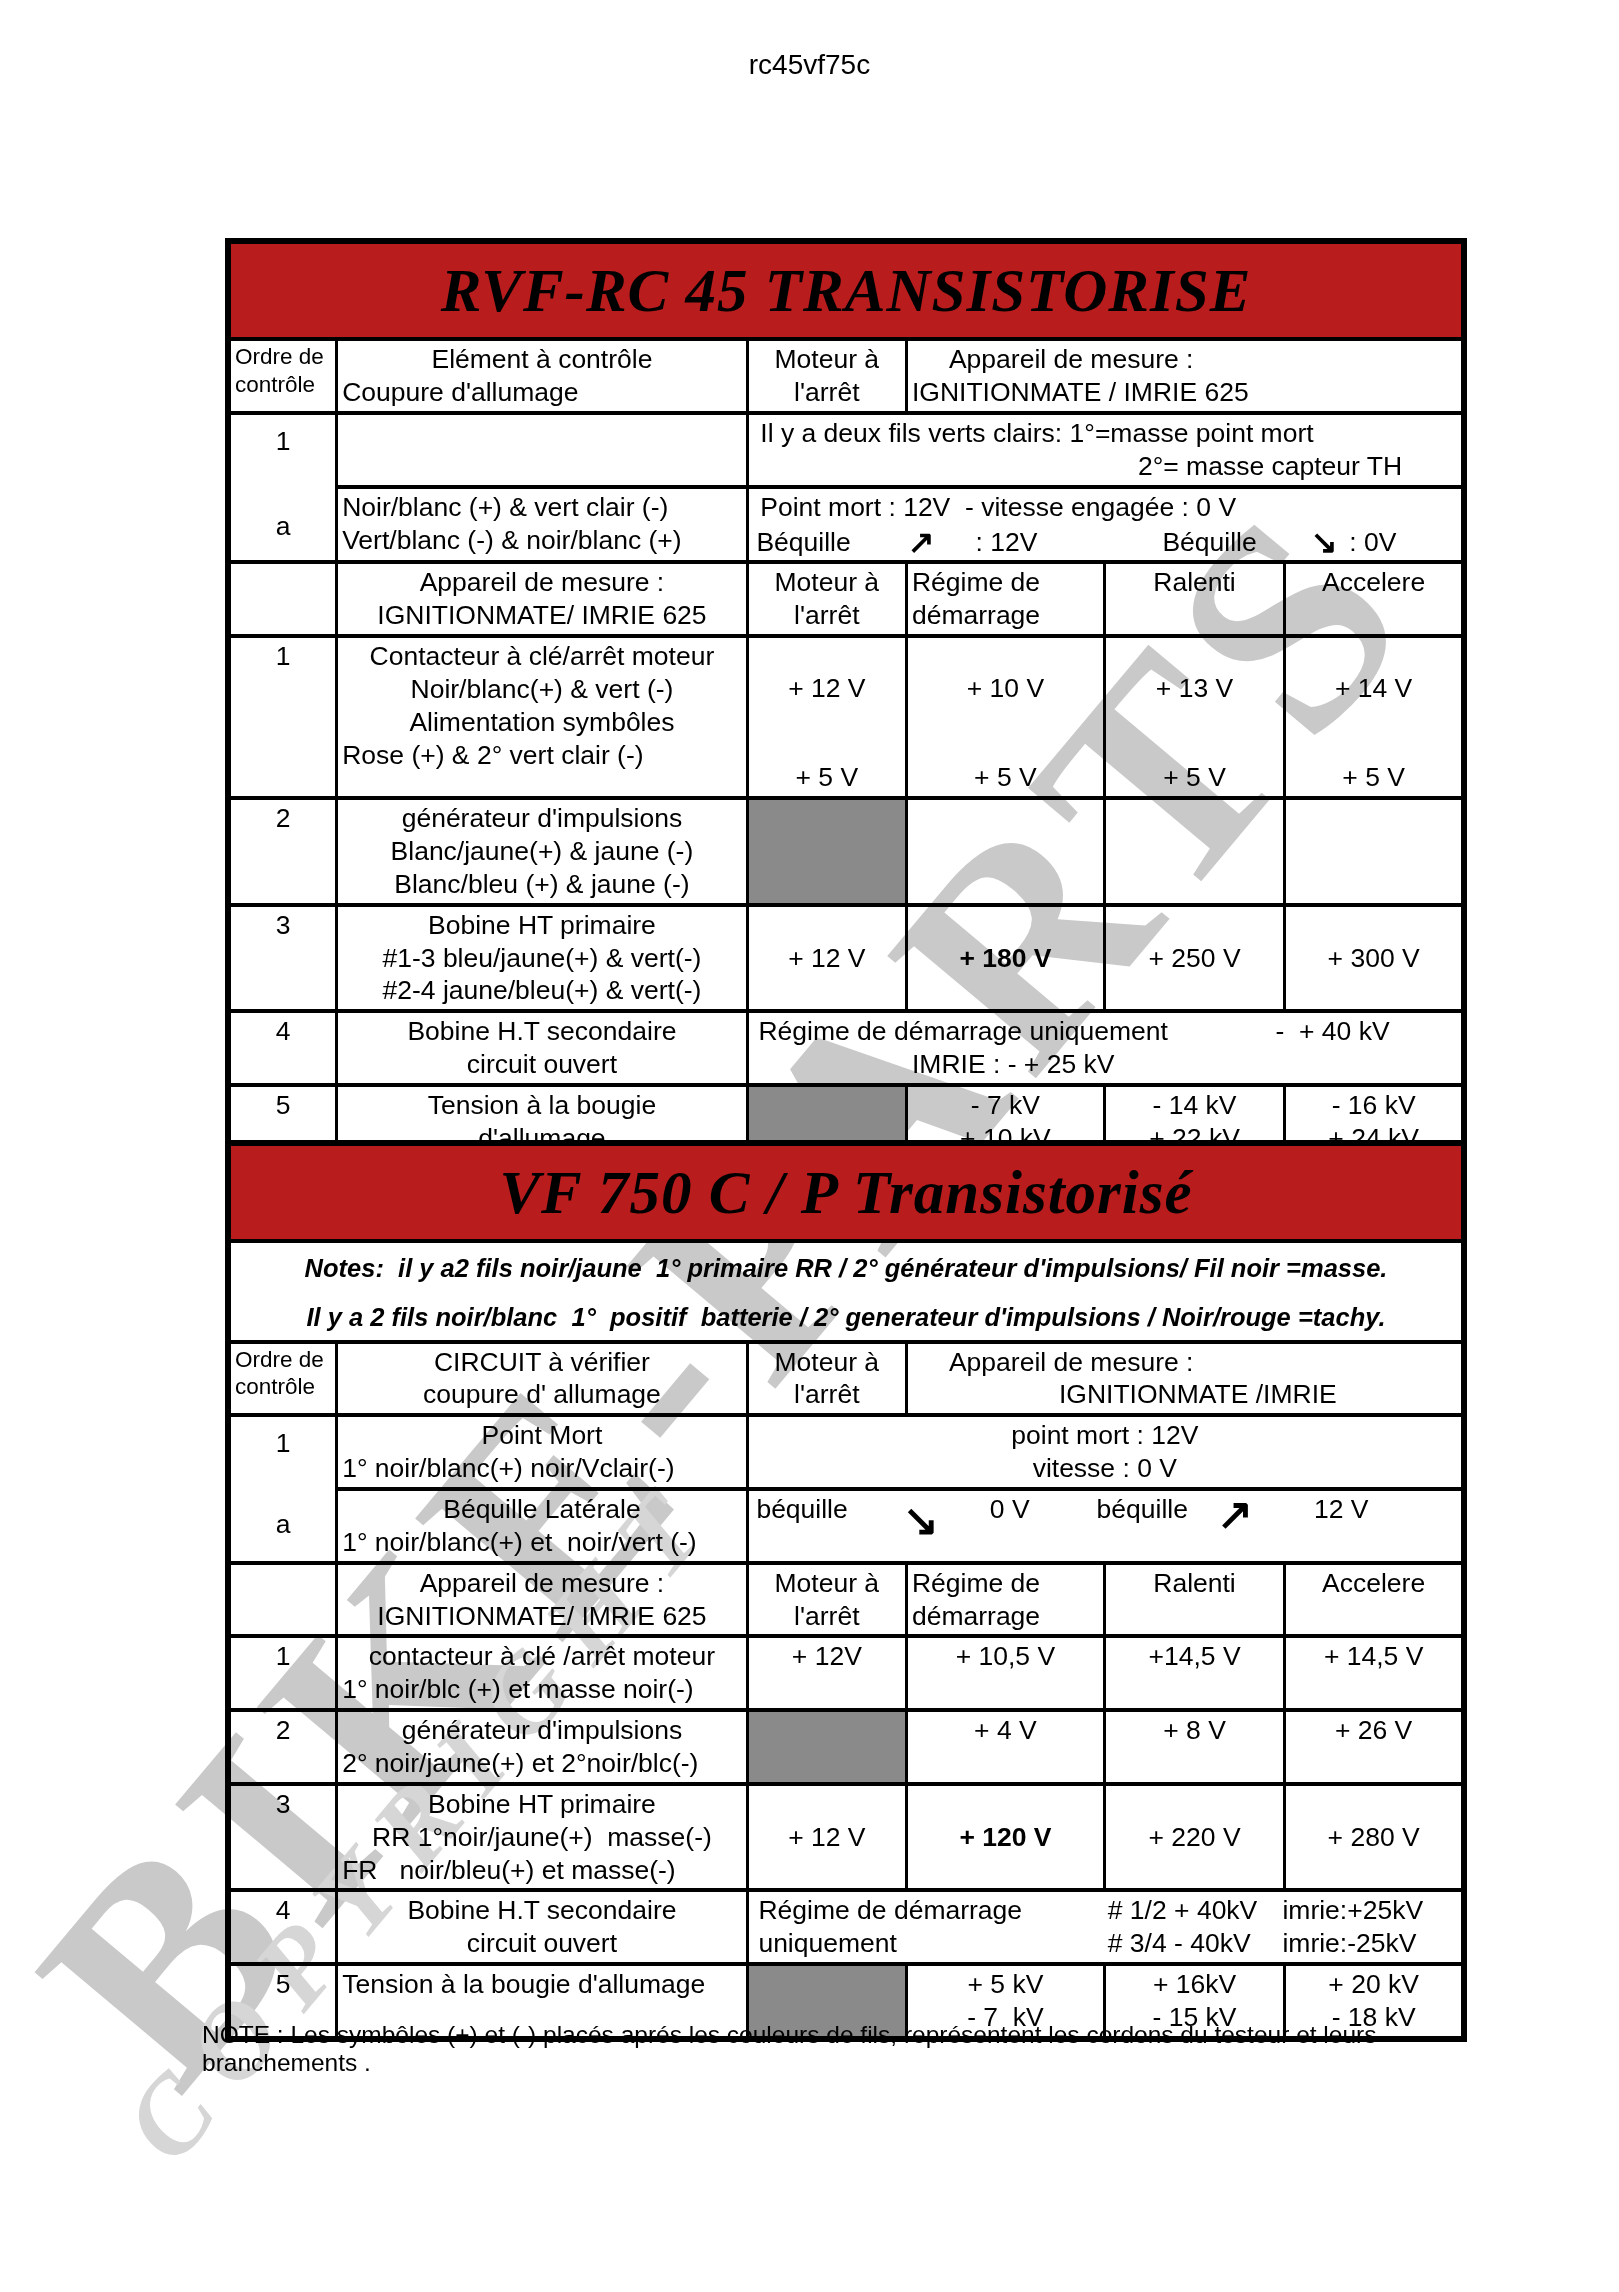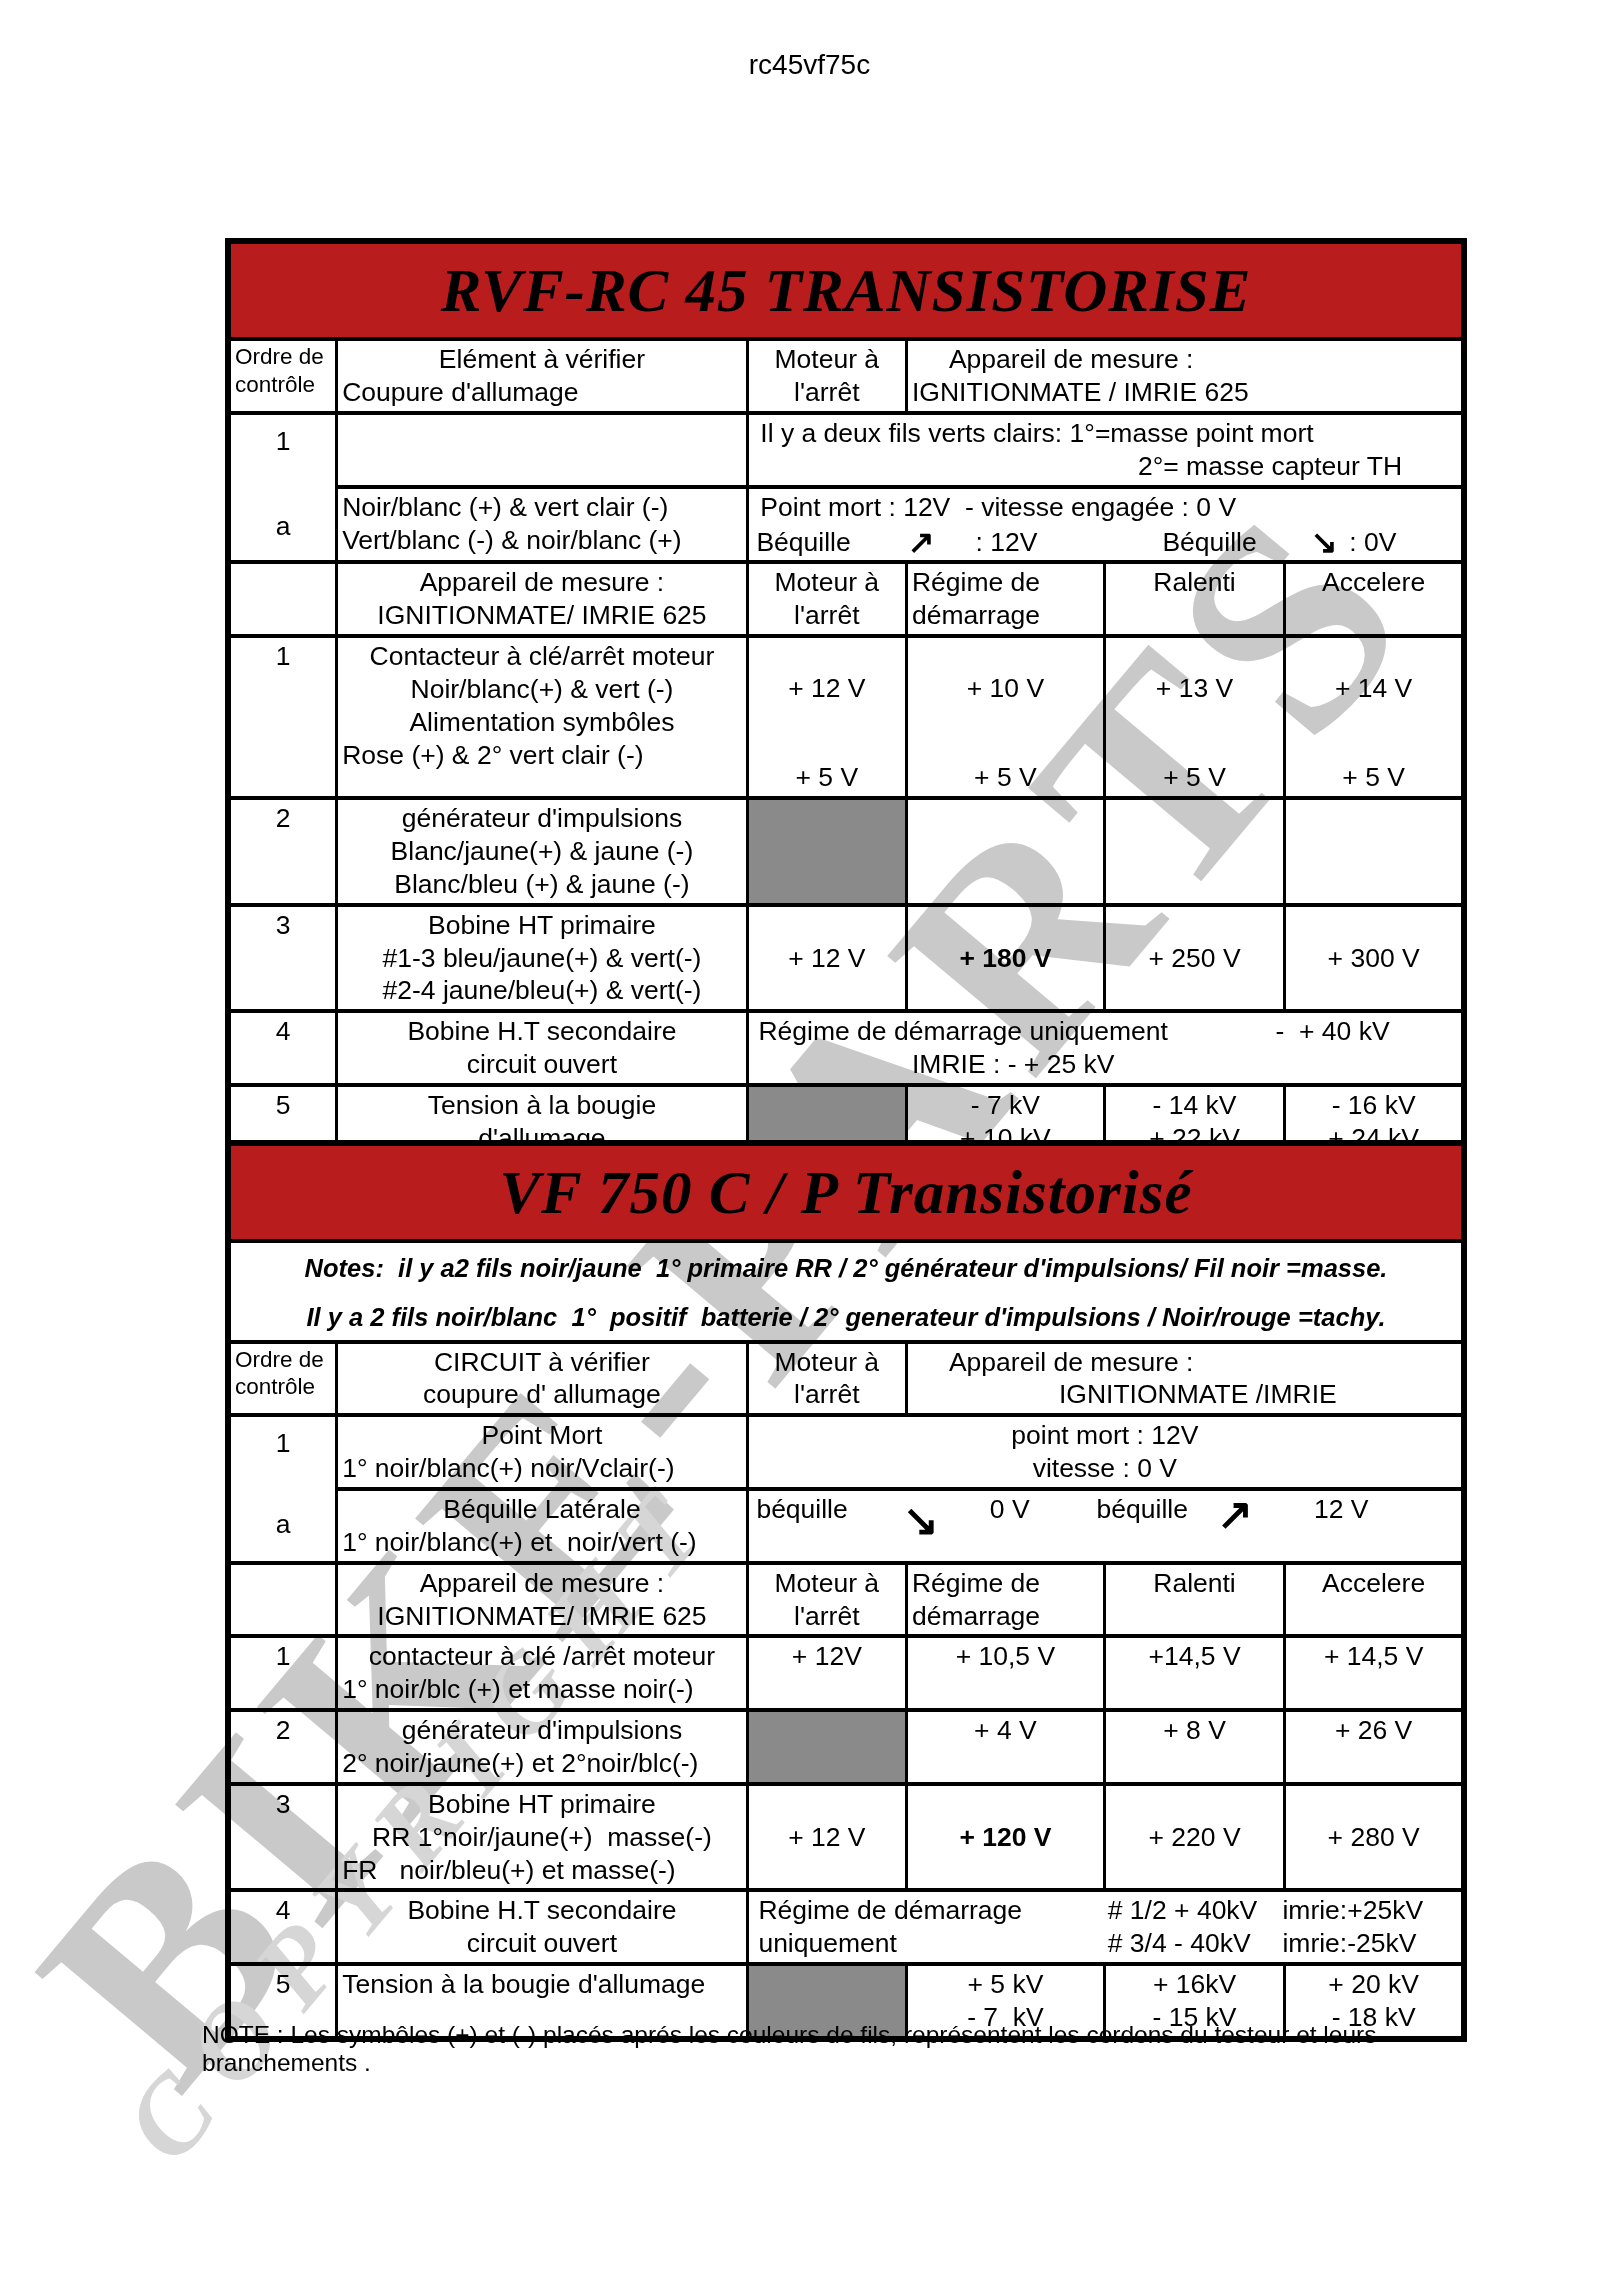--- a/index.html
+++ b/index.html
@@ -104,21 +104,21 @@
     <tbody>
         <tr class="t1-band">
       <td colspan="6" class="band">RVF-RC 45  TRANSISTORISE</td>
     </tr>
     <tr class="t1-hdr">
       <td class="tl">
         <div class="line small l">Ordre de</div>
         <div class="line small l">contrôle</div>
       </td>
       <td>
-        <div class="line c">Elément à vérifier</div>
+        <div class="line c">Elément à contrôle</div>
         <div class="line l">Coupure d'allumage</div>
       </td>
       <td>
         <div class="line c">Moteur à</div>
         <div class="line c">l'arrêt</div>
       </td>
       <td colspan="3" class="tl">
         <div class="line l pl38">Appareil de mesure :</div>
         <div class="line l">IGNITIONMATE / IMRIE 625</div>
       </td>

